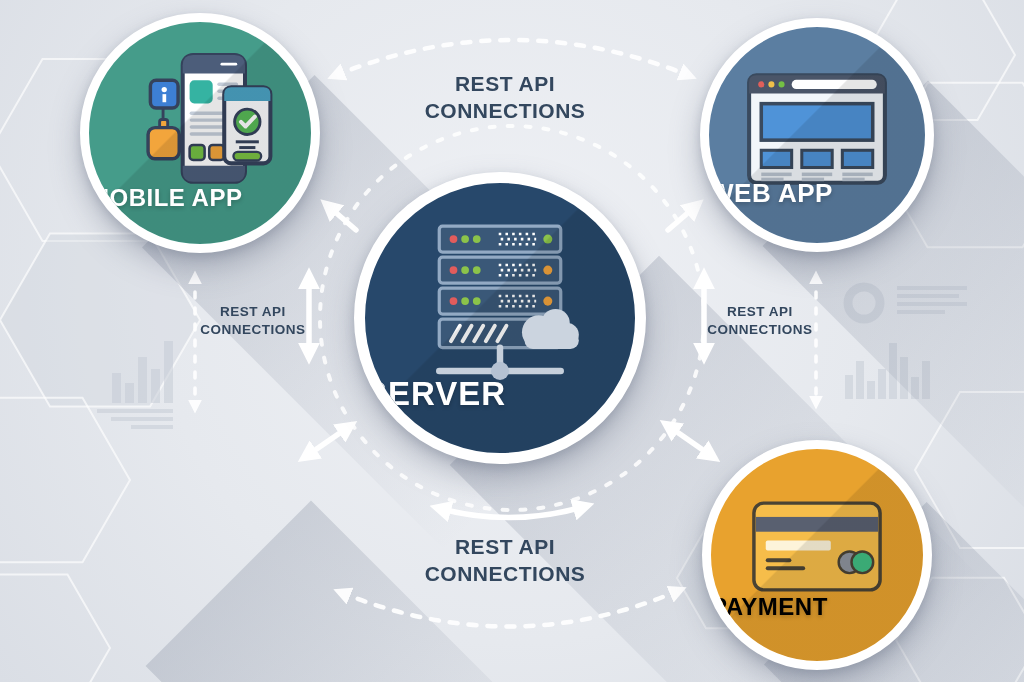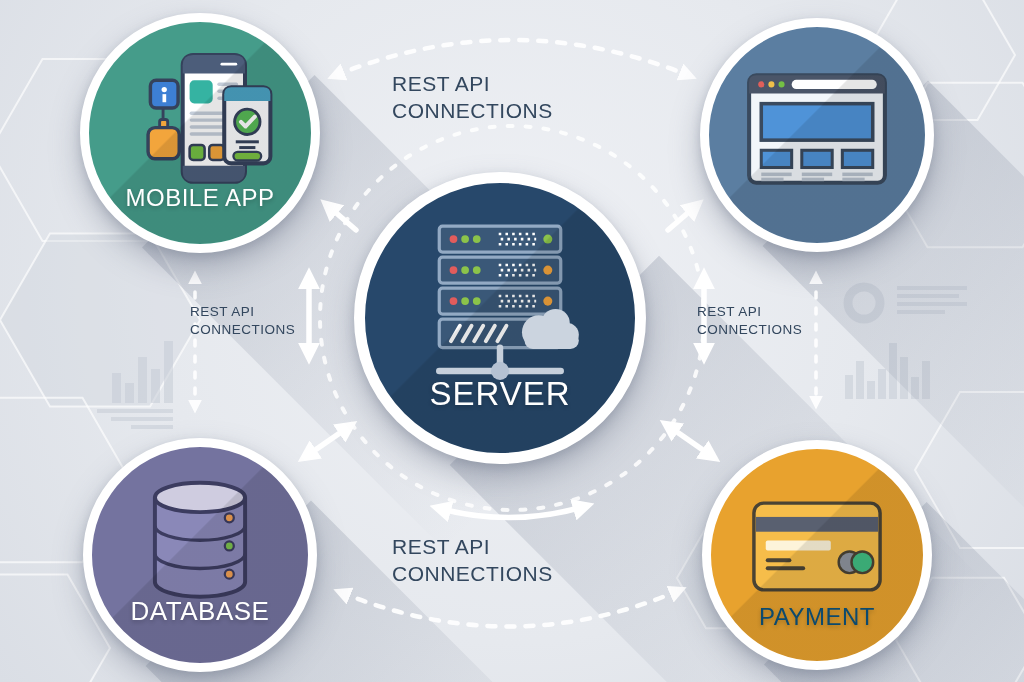--- a/index.html
+++ b/index.html
@@ -19,43 +19,43 @@
     border:9px solid #ffffff;
     box-shadow:0 14px 30px rgba(96,106,126,.38), 0 4px 10px rgba(96,106,126,.25);
     overflow:hidden;display:flex;flex-direction:column;align-items:center;
   }
   .node::after{ 
     content:"";position:absolute;inset:0;border-radius:50%;
     background:linear-gradient(135deg, rgba(0,0,0,0) 44%, rgba(0,0,0,.10) 44.5%);
     pointer-events:none;
   }
   .node .node-label{
-    position:absolute;left:0;right:0;text-align:center;color:#ffffff;
-    font-weight:normal;letter-spacing:.5px;
+    position:absolute;left:0;right:0;color:#ffffff;
+    font-weight:bold;letter-spacing:.5px;
     text-shadow:0 2px 4px rgba(0,0,0,.22);z-index:2;line-height:1.15;
   }
   .node-mobile  {left:80px; top:13px; width:240px;height:240px;background:#459c8a;}
   .node-web     {left:700px;top:18px; width:234px;height:234px;background:#5b7ea1;}
   .node-server  {left:354px;top:172px;width:292px;height:292px;background:#27486b;border-width:11px;}
   .node-database{left:83px; top:438px;width:234px;height:234px;background:#74739f;}
   .node-payment {left:702px;top:440px;width:230px;height:230px;background:#e8a22e;}
   .node-mobile  .node-label{bottom:32px;font-size:24px;}
   .node-web     .node-label{bottom:34px;font-size:26px;}
   .node-server  .node-label{bottom:40px;font-size:33px;letter-spacing:1px;}
   .node-database.node .node-label,
   .node-database .node-label{bottom:36px;font-size:26px;}
-  .node-payment .node-label{bottom:30px;font-size:24px;color:#0c4a6e;}
+  .node-payment .node-label{bottom:40px;font-size:24px;color:#000000;}
   .node-mobile  .icon{margin-top:26px;}
   .node-web     .icon{margin-top:36px;}
   .node-server  .icon{margin-top:38px;}
   .node-database .icon{margin-top:30px;}
   .node-payment .icon{margin-top:48px;}
   
   .conn{
-    position:absolute;z-index:4;text-align:left;color:#33475e;font-weight:normal;
+    position:absolute;z-index:4;text-align:center;color:#33475e;font-weight:bold;
     letter-spacing:.5px;line-height:1.3;
   }
   .conn-top   {left:392px;top:70px; width:226px;font-size:21px;}
   .conn-bottom{left:392px;top:533px;width:226px;font-size:21px;}
   .conn-left  {left:190px;top:303px;width:126px;font-size:13.5px;}
   .conn-right {left:697px;top:303px;width:126px;font-size:13.5px;}
 </style>
 </head>
 <body>
 
@@ -201,20 +201,21 @@
       <rect x="100" y="86" width="30" height="17" fill="#4f93d8" stroke="#3a4a5e" stroke-width="3"></rect>
       <g fill="#b9c3cf">
         <rect x="20" y="108" width="30" height="3.5"></rect>
           <rect x="20" y="113" width="22" height="3.5"></rect>
         <rect x="60" y="108" width="30" height="3.5"></rect>
           <rect x="60" y="113" width="22" height="3.5"></rect>
         <rect x="100" y="108" width="30" height="3.5"></rect>
           <rect x="100" y="113" width="22" height="3.5"></rect>
       </g>
     </svg>
+    <div class="node-label">WEB APP</div>
   </div>
 
   <div class="node node-server">
     <svg class="icon" viewBox="0 0 130 130" width="168" height="168">
       <g>
         <rect x="18" y="4" width="94" height="20" rx="2.5" fill="#3a5878" stroke="#93aac4" stroke-width="2.5"></rect>
         <rect x="18" y="28" width="94" height="20" rx="2.5" fill="#3a5878" stroke="#93aac4" stroke-width="2.5"></rect>
         <rect x="18" y="52" width="94" height="20" rx="2.5" fill="#3a5878" stroke="#93aac4" stroke-width="2.5"></rect>
         <rect x="18" y="76" width="94" height="22" rx="2.5" fill="#3a5878" stroke="#93aac4" stroke-width="2.5"></rect>
       </g>
@@ -263,32 +264,20 @@
 
       <g stroke="#dce7f4" stroke-width="5" stroke-linecap="round">
         <line x1="65" y1="98" x2="65" y2="116"></line>
           <line x1="18" y1="116" x2="112" y2="116"></line>
       </g>
       <circle cx="65" cy="116" r="7" fill="#c9d8ea"></circle>
     </svg>
     <div class="node-label">SERVER</div>
   </div>
 
-  <div class="node node-database">
-    <svg class="icon" viewBox="0 0 110 115" width="124" height="130">
-      <path d="M15 18 L15 93 A40 13 0 0 0 95 93 L95 18" fill="#8a88b8" stroke="#3c3c60" stroke-width="3.5" stroke-linejoin="round"></path>
-      <ellipse cx="55" cy="18" rx="40" ry="13" fill="#cfcce0" stroke="#3c3c60" stroke-width="3.5"></ellipse>
-      <path d="M15 43 A40 13 0 0 0 95 43" fill="none" stroke="#3c3c60" stroke-width="3"></path>
-      <path d="M15 68 A40 13 0 0 0 95 68" fill="none" stroke="#3c3c60" stroke-width="3"></path>
-      <circle cx="81" cy="36" r="4" fill="#f2a053" stroke="#3c3c60" stroke-width="2"></circle>
-      <circle cx="81" cy="61" r="4" fill="#7cc14e" stroke="#3c3c60" stroke-width="2"></circle>
-      <circle cx="81" cy="86" r="4" fill="#f2a053" stroke="#3c3c60" stroke-width="2"></circle>
-    </svg>
-    <div class="node-label">DATABASE</div>
-  </div>
 
   <div class="node node-payment">
     <svg class="icon" viewBox="0 0 140 100" width="138" height="99">
       <rect x="6" y="6" width="128" height="88" rx="10" fill="#f6bd4a" stroke="#4a4334" stroke-width="3.5"></rect>
       <rect x="8" y="20" width="124" height="15" fill="#596070"></rect>
       <rect x="18" y="44" width="66" height="10" rx="2" fill="#fdf4da"></rect>
       <rect x="18" y="62" width="26" height="4" rx="2" fill="#4a4334"></rect>
       <rect x="18" y="70" width="40" height="4" rx="2" fill="#4a4334"></rect>
       <circle cx="103" cy="66" r="11" fill="#8d939d" stroke="#4a4334" stroke-width="2.5"></circle>
       <circle cx="116" cy="66" r="11" fill="#41bd82" stroke="#4a4334" stroke-width="2.5"></circle>

